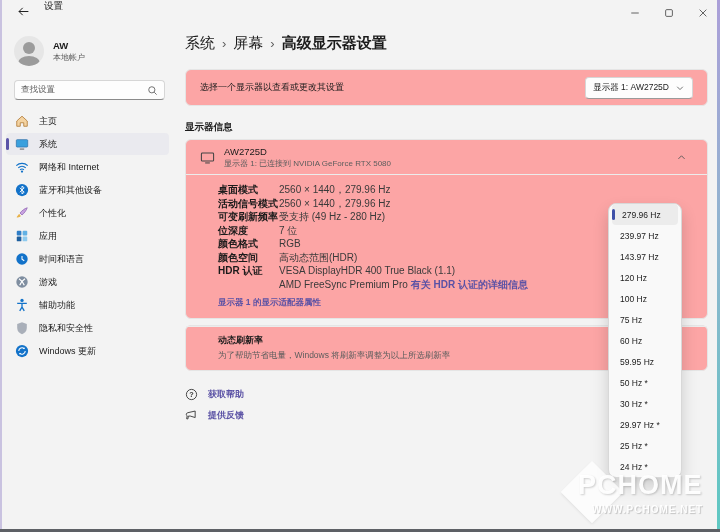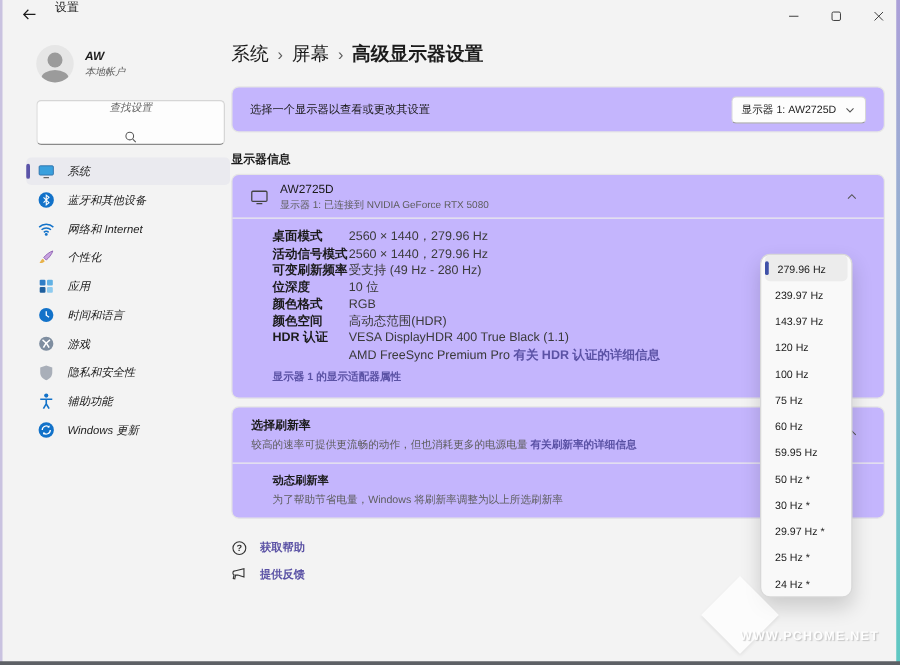--- a/index.html
+++ b/index.html
@@ -15,45 +15,45 @@
   .edge-bottom { position:absolute; left:0; bottom:0; width:100%; height:3px; background:#5d6065; z-index:51; }
 
   
   .titlebar { position:absolute; top:0; left:0; width:100%; height:28px; display:flex; }
   .back-btn { width:30px; height:22px; margin-left:8px; display:flex; align-items:center; justify-content:center; border-radius:4px; }
   .app-title { font-size:9.5px; margin-left:6px; }
   .win-controls { margin-left:auto; display:flex; height:100%; }
   .win-btn { width:34px; height:26px; display:flex; align-items:center; justify-content:center; }
 
   
-  .sidebar { position:absolute; top:28px; left:17px; width:173px; bottom:3px;font-style:italic; }
+  .sidebar { position:absolute; top:28px; left:2px; width:173px; bottom:3px; }
   .user-row { display:flex; align-items:center; padding:8px 12px 6px 12px; }
   .avatar { width:30px; height:30px; border-radius:50%; background:#e6e6e6; position:relative; overflow:hidden; flex:none; }
   .avatar .head { position:absolute; left:9px; top:6px; width:12px; height:12px; border-radius:50%; background:#9b9b9b; }
   .avatar .body { position:absolute; left:4px; top:20px; width:22px; height:14px; border-radius:50%; background:#9b9b9b; }
   .user-meta { margin-left:9px; }
   .user-name { font-size:9.5px; font-weight:bold; }
   .user-type { font-size:8px; color:#5d5d5d; margin-top:1px; }
-  .searchbox { margin:8px 10px 0 12px; height:36px; background:#fdfdfd; border:1px solid #d6d6d6; border-bottom-color:#8a8a8a;
-    border-radius:4px; display:flex; align-items:center; padding:0 6px;flex-direction:column; }
+  .searchbox { margin:8px 10px 0 12px; height:20px; background:#fdfdfd; border:1px solid #d6d6d6; border-bottom-color:#8a8a8a;
+    border-radius:4px; display:flex; align-items:center; padding:0 6px; }
   .searchbox .ph { font-size:8.5px; color:#616161; flex:1; }
   .nav { margin-top:10px; }
   .nav-item { height:22px; margin:1px 6px 1px 4px; padding-left:9px; display:flex; align-items:center; gap:10px;
     border-radius:4px; position:relative; font-size:9px; }
   .nav-item.selected { background:#eaeaef; }
   .nav-item.selected::before { content:""; position:absolute; left:0; top:5px; width:3px; height:12px; border-radius:2px; background:#5b54a8; }
   .nav-item svg { flex:none; }
 
   
   .main { position:absolute; left:185px; top:28px; width:523px; }
   .breadcrumb { display:flex; align-items:center; gap:7px; height:26px; font-size:15px; margin-top:2px; }
   .breadcrumb .sep { color:#5d5d5d; font-size:13px; }
   .breadcrumb .current { font-weight:bold; }
 
-  .card { background:#c4b5fd; border:1px solid #e5e5e5; border-radius:6px; }
+  .card { background:#fca5a5; border:1px solid #e5e5e5; border-radius:6px; }
   .card-row { display:flex; align-items:center; padding:0 14px; }
   .selector-card { margin-top:13px; height:37px; }
   .selector-card .lbl { font-size:9px; flex:1; }
   .select-btn { height:22px; min-width:89px; background:#fdfdfd; border:1px solid #d6d6d6; border-bottom-color:#9a9a9a;
     border-radius:4px; display:flex; align-items:center; justify-content:flex-start; padding:0 7px; font-size:8.5px; }
 
   .section-label { font-size:9.5px; font-weight:bold; margin-top:15px; }
 
   .info-card { margin-top:5px; }
   .info-header { display:flex; align-items:center; height:34px; padding:0 14px;justify-content:center; }
@@ -144,40 +144,46 @@
     </div>
   </div>
   <div class="searchbox">
     <span class="ph">查找设置</span>
     <svg width="11" height="11" viewBox="0 0 16 16">
         <circle cx="7" cy="7" r="4.5" stroke="#555" fill="none" stroke-width="1.2"></circle>
         <path d="M10.5 10.5 14 14" stroke="#555" stroke-width="1.2"></path>
       </svg>
   </div>
   <div class="nav">
+    <div class="nav-item">
+      <svg width="14" height="14" viewBox="0 0 16 16">
+          <path d="M2 8 8 2.5 14 8v6h-4v-4H6v4H2z" fill="#f4d3a1" stroke="#b5803f" stroke-width="1"></path>
+        </svg>
+      <span>主页</span>
+    </div>
     <div class="nav-item selected">
       <svg width="14" height="14" viewBox="0 0 16 16">
           <rect x="1.5" y="3" width="13" height="8.5" rx="1" fill="#3aa0dd" stroke="#2b6ea8" stroke-width="0.8"></rect>
           <path d="M5.5 13.8h5" stroke="#666" stroke-width="1.2"></path>
         </svg>
       <span>系统</span>
     </div>
     <div class="nav-item">
       <svg width="14" height="14" viewBox="0 0 16 16">
+          <path d="M1.5 6.5a9.5 9.5 0 0 1 13 0M3.7 9a6.3 6.3 0 0 1 8.6 0M5.8 11.3a3.2 3.2 0 0 1 4.4 0" stroke="#1272c9" stroke-width="1.3" fill="none"></path>
+          <circle cx="8" cy="13.2" r="1.3" fill="#1272c9"></circle>
+        </svg>
+      <span>网络和 Internet</span>
+    </div>
+    <div class="nav-item">
+      <svg width="14" height="14" viewBox="0 0 16 16">
           <circle cx="8" cy="8" r="7" fill="#1272c9"></circle>
           <path d="M5.5 5.5 10.5 10.5 8 12.5 V3.5 L10.5 5.5 5.5 10.5" stroke="#fff" stroke-width="1" fill="none"></path>
         </svg>
       <span>蓝牙和其他设备</span>
-    </div>
-    <div class="nav-item">
-      <svg width="14" height="14" viewBox="0 0 16 16">
-          <path d="M1.5 6.5a9.5 9.5 0 0 1 13 0M3.7 9a6.3 6.3 0 0 1 8.6 0M5.8 11.3a3.2 3.2 0 0 1 4.4 0" stroke="#1272c9" stroke-width="1.3" fill="none"></path>
-          <circle cx="8" cy="13.2" r="1.3" fill="#1272c9"></circle>
-        </svg>
-      <span>网络和 Internet</span>
     </div>
     <div class="nav-item">
       <svg width="14" height="14" viewBox="0 0 16 16">
           <path d="M14 2c-3 .8-6.8 4-8.3 6l2.3 2.3C10 8.8 13.2 5 14 2z" fill="#c8a2e0" stroke="#8b5fb0" stroke-width="0.8"></path>
           <path d="M5 9.2c-1.6.4-2 2.6-3.2 3.6 1.6.6 3.8.1 4.8-1.4z" fill="#e8b24a"></path>
         </svg>
       <span>个性化</span>
     </div>
     <div class="nav-item">
       <svg width="14" height="14" viewBox="0 0 16 16">
@@ -197,30 +203,30 @@
     </div>
     <div class="nav-item">
       <svg width="14" height="14" viewBox="0 0 16 16">
           <circle cx="8" cy="8" r="6.5" fill="#7f8ea0"></circle>
           <path d="M4.6 4.4c2.2 1.4 4.6 4.2 6 7.2M11.4 4.4c-2.2 1.4-4.6 4.2-6 7.2" stroke="#fff" stroke-width="1.4" fill="none"></path>
         </svg>
       <span>游戏</span>
     </div>
     <div class="nav-item">
       <svg width="14" height="14" viewBox="0 0 16 16">
-          <path d="M8 1.5 13.5 3.5v4.5c0 3.6-2.6 6.1-5.5 7-2.9-.9-5.5-3.4-5.5-7V3.5z" fill="#a9afb9"></path>
-        </svg>
-      <span>隐私和安全性</span>
-    </div>
-    <div class="nav-item">
-      <svg width="14" height="14" viewBox="0 0 16 16">
           <circle cx="8" cy="2.8" r="1.9" fill="#1272c9"></circle>
           <path d="M2.5 6.2h11M8 6.2v4.2l-2.6 4.4M8 10.4l2.6 4.4" stroke="#1272c9" stroke-width="1.5" fill="none"></path>
         </svg>
       <span>辅助功能</span>
+    </div>
+    <div class="nav-item">
+      <svg width="14" height="14" viewBox="0 0 16 16">
+          <path d="M8 1.5 13.5 3.5v4.5c0 3.6-2.6 6.1-5.5 7-2.9-.9-5.5-3.4-5.5-7V3.5z" fill="#a9afb9"></path>
+        </svg>
+      <span>隐私和安全性</span>
     </div>
     <div class="nav-item">
       <svg width="14" height="14" viewBox="0 0 16 16">
           <circle cx="8" cy="8" r="7" fill="#1272c9"></circle>
           <path d="M4.3 8a3.7 3.7 0 0 1 6.4-2.5M11.7 8a3.7 3.7 0 0 1-6.4 2.5" stroke="#fff" stroke-width="1.2" fill="none"></path>
           <path d="M10.9 3.6v2h-2z" fill="#fff"></path>
           <path d="M5.1 12.4v-2h2z" fill="#fff"></path>
         </svg>
       <span>Windows 更新</span>
     </div>
@@ -272,21 +278,21 @@
       <div class="drow">
           <span class="k">活动信号模式</span>
           <span class="v">2560 × 1440，279.96 Hz</span>
         </div>
       <div class="drow">
           <span class="k">可变刷新频率</span>
           <span class="v">受支持 (49 Hz - 280 Hz)</span>
         </div>
       <div class="drow">
           <span class="k">位深度</span>
-          <span class="v">10 位</span>
+          <span class="v">7 位</span>
         </div>
       <div class="drow">
           <span class="k">颜色格式</span>
           <span class="v">RGB</span>
         </div>
       <div class="drow">
           <span class="k">颜色空间</span>
           <span class="v">高动态范围(HDR)</span>
         </div>
       <div class="drow">
@@ -294,31 +300,20 @@
         <span class="v">
           <span>VESA DisplayHDR 400 True Black (1.1)</span><br>
           <span>AMD FreeSync Premium Pro </span><span class="link">有关 HDR 认证的详细信息</span>
         </span>
       </div>
       <span class="link adapter-link">显示器 1 的显示适配器属性</span>
     </div>
   </div>
 
   <div class="card rr-card">
-    <div class="rr-header">
-      <div class="rr-texts">
-        <div class="rr-title">选择刷新率</div>
-        <div class="rr-desc"><span>较高的速率可提供更流畅的动作，但也消耗更多的电源电量 </span><span class="link">有关刷新率的详细信息</span></div>
-      </div>
-      <div class="chev">
-        <svg width="11" height="11" viewBox="0 0 16 16">
-            <path d="M3.5 10 8 5.5 12.5 10" stroke="#555" stroke-width="1.3" fill="none"></path>
-          </svg>
-      </div>
-    </div>
     <div class="rr-inner">
       <div class="rr-inner-title">动态刷新率</div>
       <div class="rr-inner-desc">为了帮助节省电量，Windows 将刷新率调整为以上所选刷新率</div>
     </div>
   </div>
 
   <div class="footer-links">
     <div class="flink">
       <svg width="13" height="13" viewBox="0 0 16 16">
           <circle cx="8" cy="8" r="6.3" fill="none" stroke="#333" stroke-width="1.1"></circle>
@@ -372,14 +367,15 @@
   <div class="dd-item">
       <span>25 Hz *</span>
     </div>
   <div class="dd-item">
       <span>24 Hz *</span>
     </div>
 </div>
 
 <div class="watermark">
   <div class="wm-diamond"></div>
+  <div class="wm-text1">PCHOME</div>
   <div class="wm-text2">WWW.PCHOME.NET</div>
 </div>
 
 </body></html>

